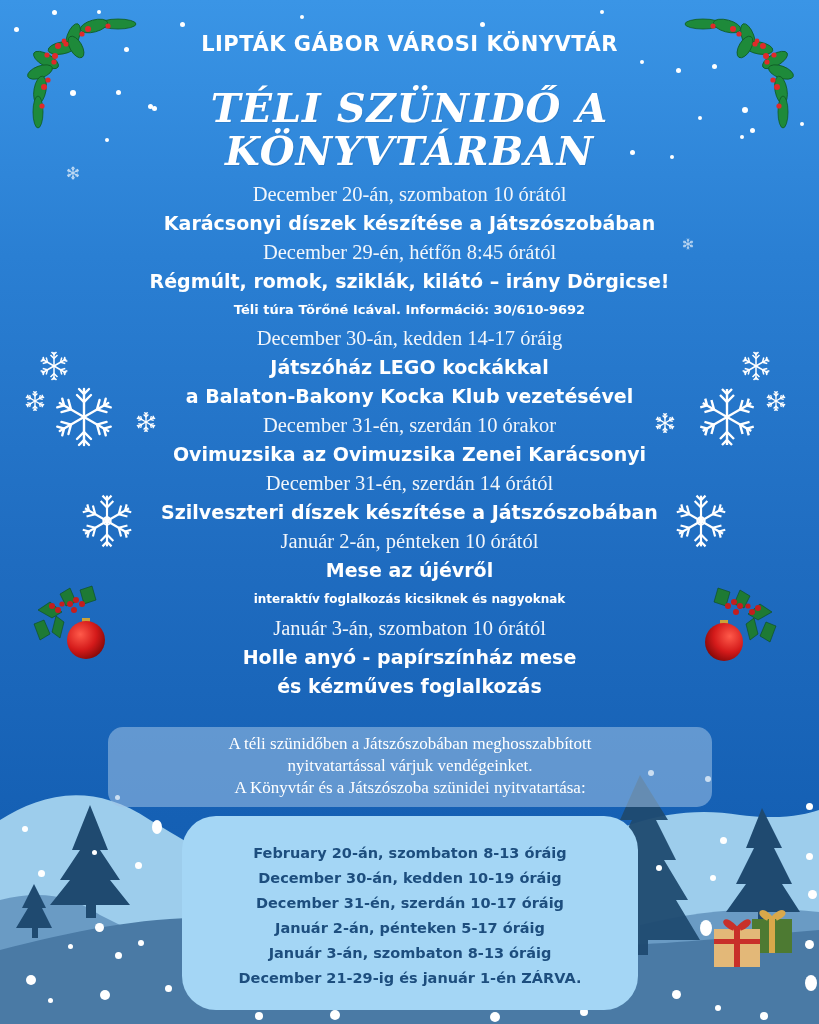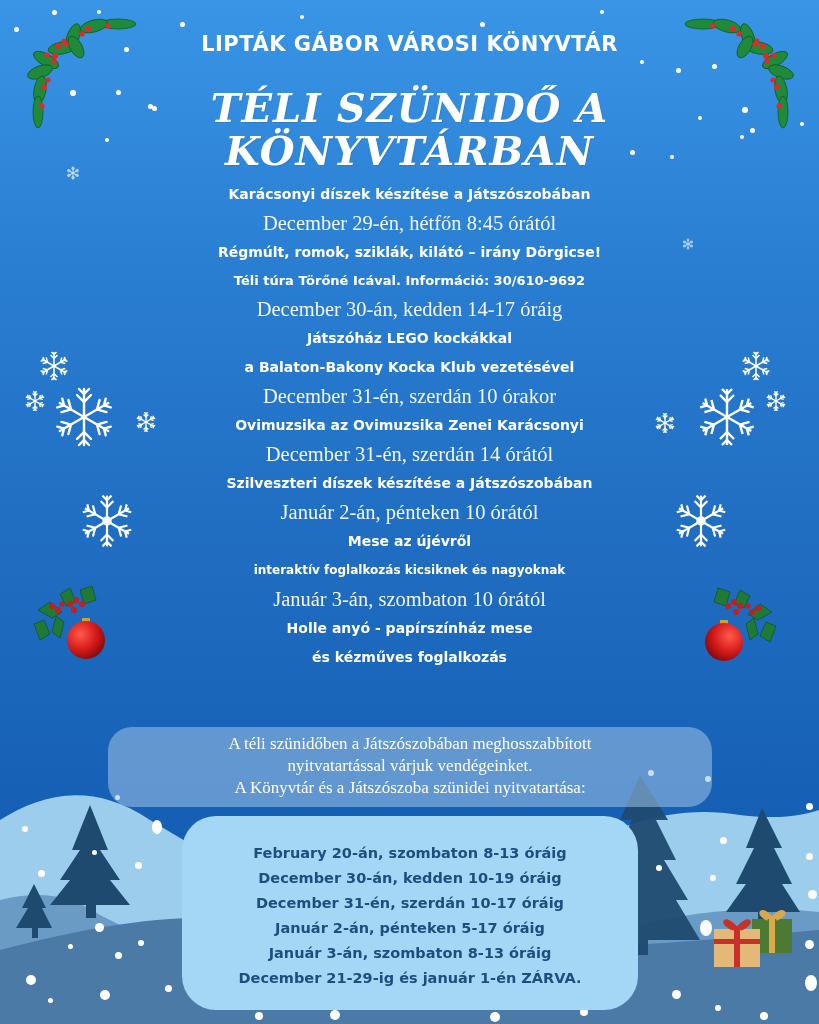--- a/index.html
+++ b/index.html
@@ -26,30 +26,30 @@
   }
   .events {
     position: absolute; left: 0; top: 180px; width: 819px; text-align: center;
   }
   .ev-line { white-space: nowrap; }
   .ev-date {
     font-family: "Liberation Serif", serif; font-size: 20.5px; height: 29px; line-height: 29px;
     color: #f2f6fb;
   }
   .ev-title {
-    font-family: "DejaVu Sans", sans-serif; font-weight: bold; font-size: 14px; height: 29px; line-height: 29px;
+    font-family: "DejaVu Sans", sans-serif; font-weight: bold; font-size: 19px; height: 29px; line-height: 29px;
   }
   .ev-sub {
     font-family: "DejaVu Sans", sans-serif; font-weight: bold; font-size: 13px; height: 29px; line-height: 29px;
   }
 
   .note {
     position: absolute; left: 108px; top: 727px; width: 604px; height: 80px;
     background: rgba(160, 195, 230, 0.55);
-    border-radius: 24px;
+    border-radius: 15px;
     text-align: center;
     font-family: "Liberation Serif", serif; font-size: 17px; line-height: 22px;
     padding-top: 6px;
     color: #ffffff;
     z-index: 3;
   }
   .hours {
     position: absolute; left: 182px; top: 816px; width: 456px; height: 194px;
     background: #a4d6f5;
     border-radius: 34px;
@@ -383,20 +383,21 @@
 </svg>
 
 <div class="header" style="z-index:5">LIPTÁK GÁBOR VÁROSI KÖNYVTÁR</div>
 <div class="title" style="z-index:5">
   <div>TÉLI SZÜNIDŐ A</div>
   <div>KÖNYVTÁRBAN</div>
 </div>
 
 <div class="events" style="z-index:5">
   <div>
+    <div class="ev-line ev-date">December 20-án, szombaton 10 órától</div>
     <div class="ev-line ev-title">Karácsonyi díszek készítése a Játszószobában</div>
   </div>
   <div>
     <div class="ev-line ev-date">December 29-én, hétfőn 8:45 órától</div>
     <div class="ev-line ev-title">Régmúlt, romok, sziklák, kilátó – irány Dörgicse!</div>
     <div class="ev-line ev-sub" style="height:28px;line-height:28px">Téli túra Törőné Icával. Információ:  30/610-9692</div>
   </div>
   <div>
     <div class="ev-line ev-date">December 30-án, kedden 14-17 óráig</div>
     <div class="ev-line ev-title">Játszóház LEGO kockákkal</div>

